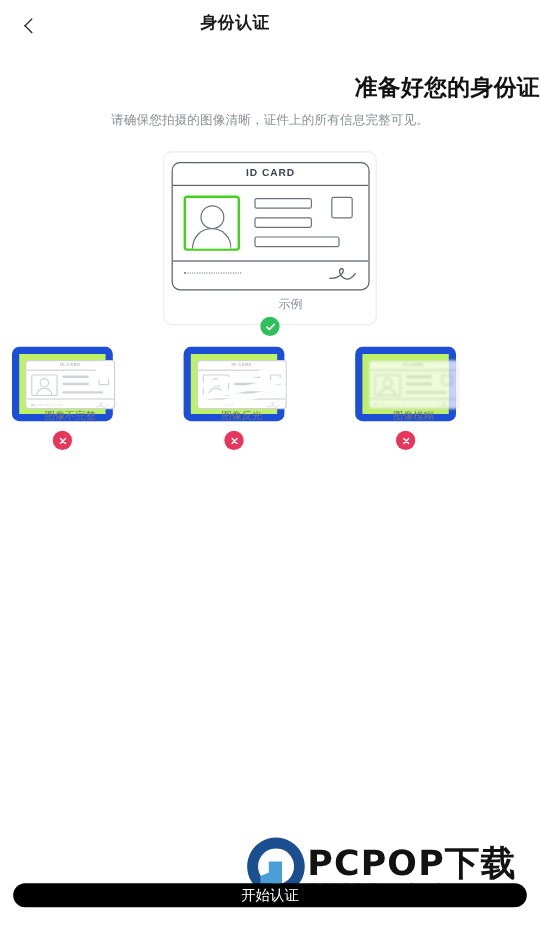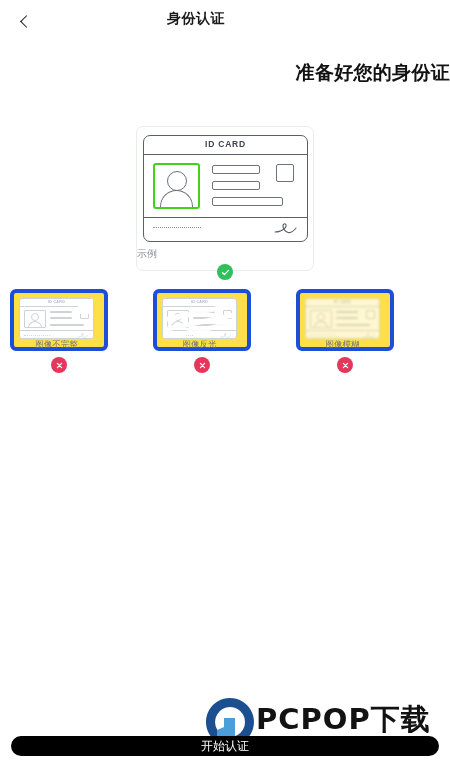--- a/index.html
+++ b/index.html
@@ -69,37 +69,37 @@
   .ln3 { left:68px; top:42px; width:71px; }
   .sqr { position:absolute; left:132px; top:9px; width:18px; height:18px;
          border:1.2px solid #6b7280; border-radius:2px; background:#fff;}
   .card-foot { position:relative; height:22px; }
   .dots {
     position:absolute; left:9px; top:9px; width:48px; height:0;
     border-top:1.5px dotted #8b929b;
   }
   .sig { position:absolute; right:9px; top:3px; width:24px; height:15px; }
   .sample-label {
-    position:absolute; left:0; top:120px; width:178px; text-align:left;
+    position:absolute; left:16px; top:120px; width:178px; text-align:center;
     font-size:10px; color:#8a8f98;font-family:Liberation Mono, monospace;
   }
   .badge {
     position:absolute; width:16px; height:16px; border-radius:50%;
     display:flex; align-items:center; justify-content:center;
   }
   .badge-ok { left:50%; margin-left:-8px; top:137px; background:#2fbf5b; }
   .badge-ok svg { width:9px; height:9px; }
   .badge-bad { left:50%; margin-left:-8px; top:64px; background:#e6365c; }
   .badge-bad svg { width:7px; height:7px; }
 
   
   .thumbs { position:absolute; left:0; top:289px; width:450px; height:80px; }
   .thumb {
-    position:absolute; top:0; width:98px; height:62px;
-    border:4px solid #1d4ed8; border-radius:6px; background:#fde047;
+    position:absolute; top:0; width:84px; height:62px;
+    border:6px solid #1d4ed8; border-radius:6px; background:#bef264;
   }
   .t1 { left:10px; } .t2 { left:153px; } .t3 { left:296px; }
   .mini {
     position:absolute; left:5px; top:5px; width:75px; height:41px;
     border:1px solid #cfd3d8; border-radius:3px; background:#fff; overflow:hidden;
   }
   .mini-head { height:8px; border-bottom:1px solid #cfd3d8; position:relative; }
   .mini-head span {
     position:absolute; left:0; top:1px; width:100%; text-align:center;
     font-size:3.6px; font-weight:700; color:#b4b9c0; letter-spacing:.3px;
@@ -160,20 +160,21 @@
 <div id="app">
 
   <div class="navbar">
     <div class="back-btn">
       <i class="chev"></i>
     </div>
     <div class="nav-title">身份认证</div>
   </div>
 
   <div class="h1">准备好您的身份证</div>
+  <div class="sub">请确保您拍摄的图像清晰，证件上的所有信息完整可见。</div>
 
   <div class="sample-wrap">
     <div class="card">
       <div class="card-head">
         <span>ID CARD</span>
       </div>
       <div class="card-body">
         <div class="photo">
           <i class="avatar-head"></i>
           <i class="avatar-body"></i>

